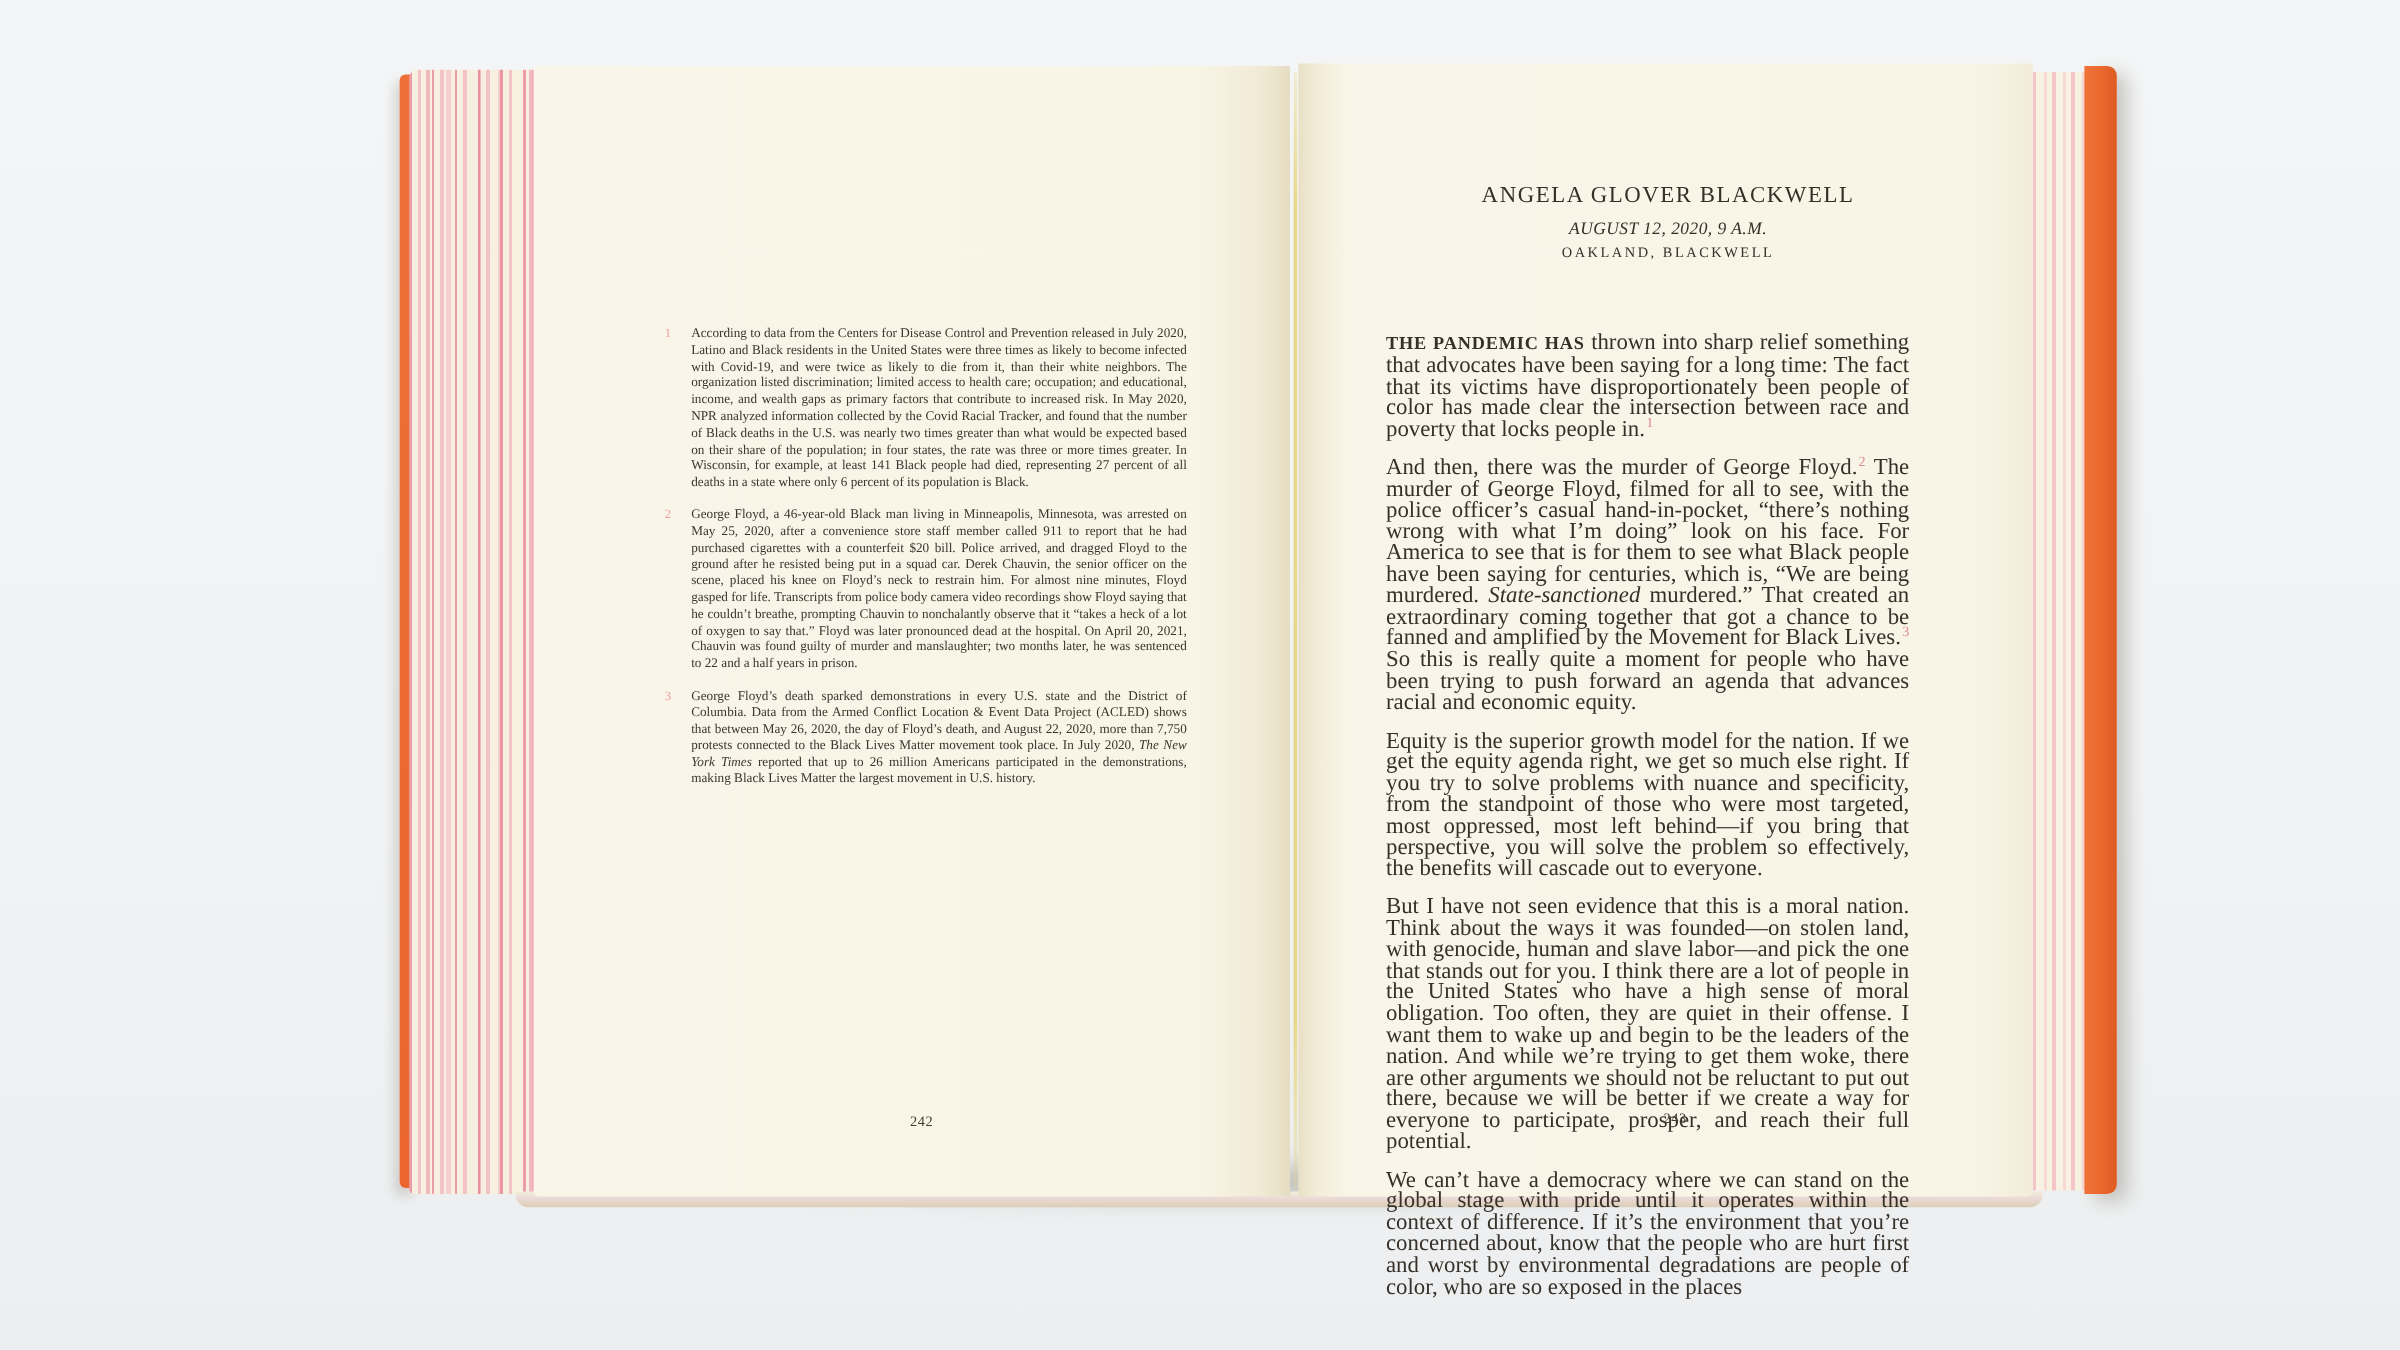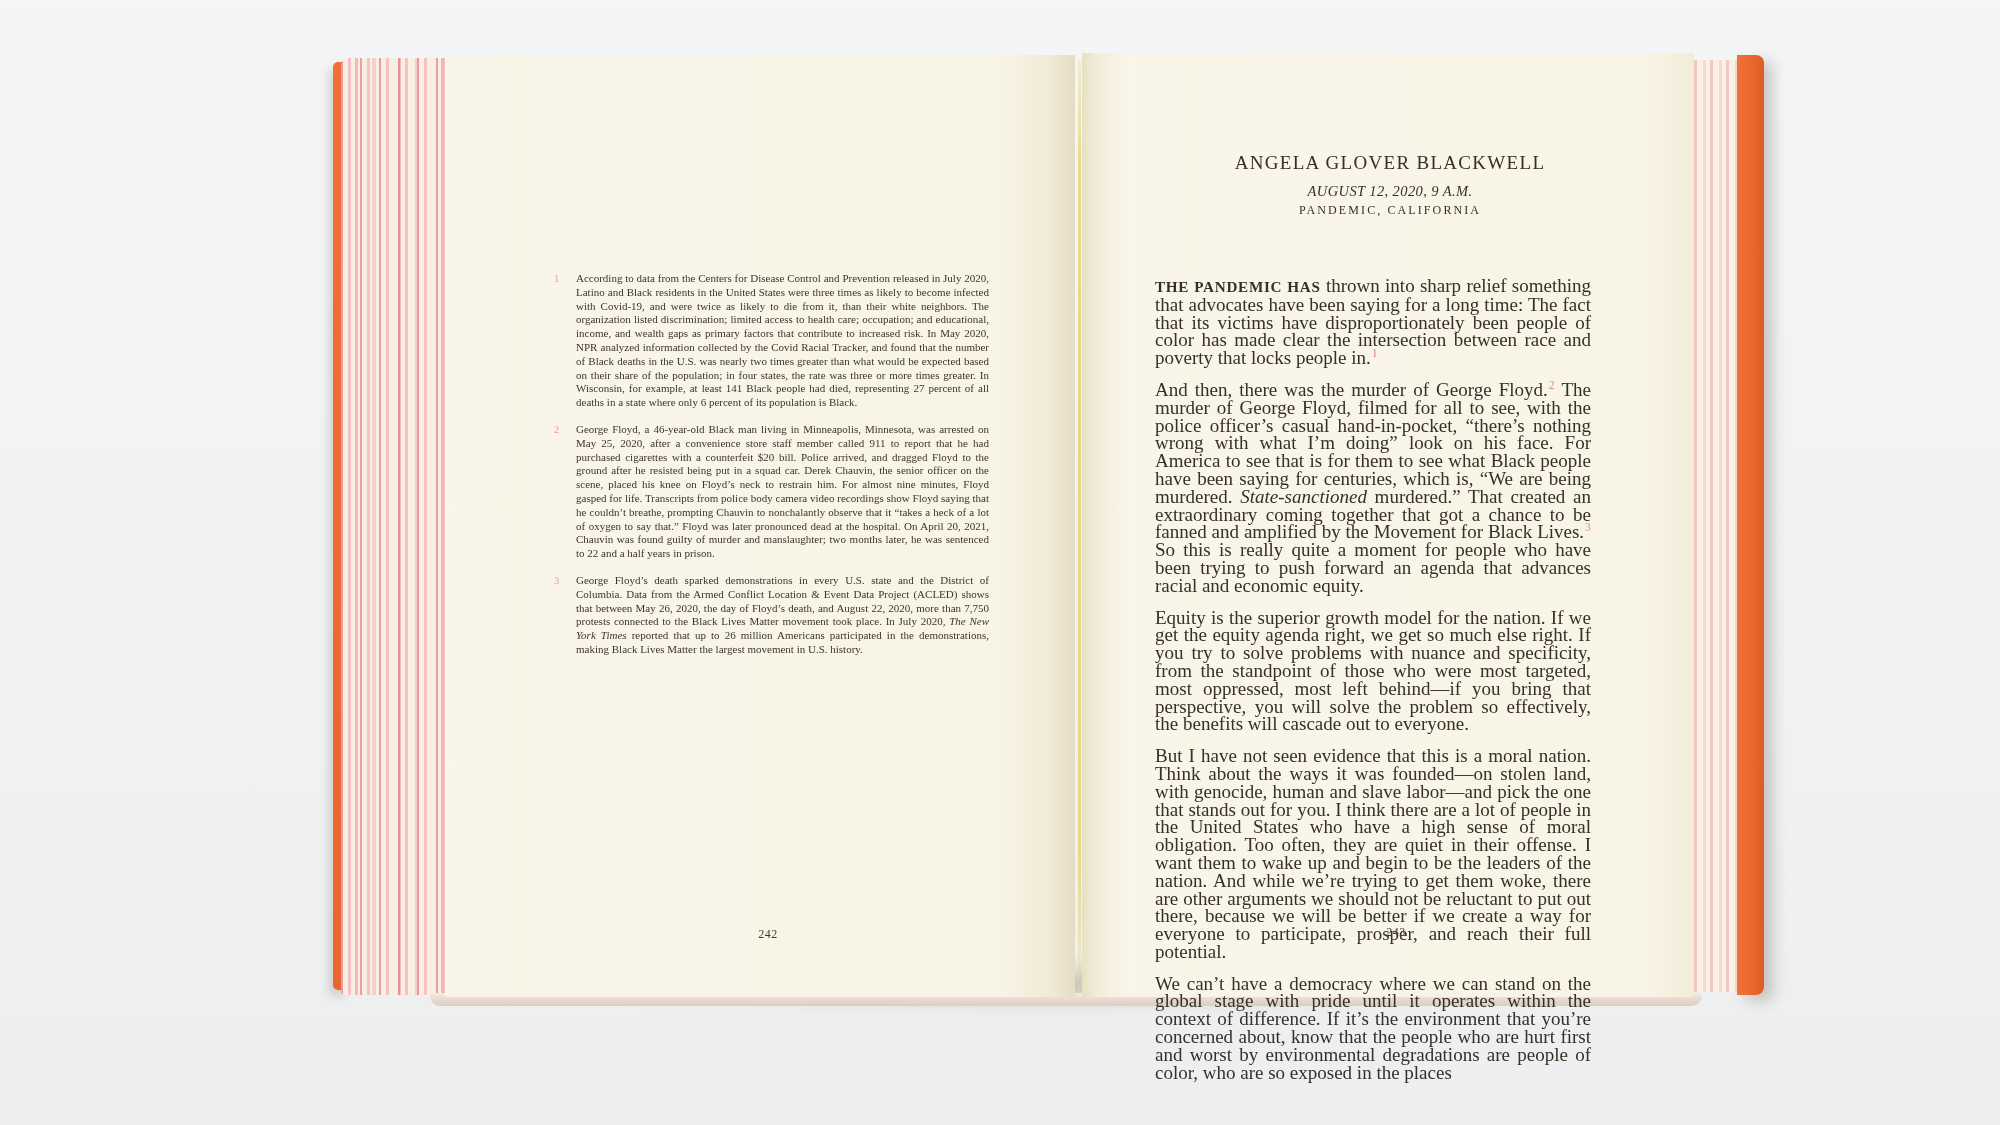--- a/index.html
+++ b/index.html
@@ -155,21 +155,21 @@
     <div class="pagenum pagenum-left">242</div>
   </div>
 
   <div class="gutter-line"></div>
 
   <div class="page page-right">
 
     <div class="chapter-head">
       <div class="chapter-title">ANGELA GLOVER BLACKWELL</div>
       <div class="chapter-dateline">AUGUST 12, 2020, 9 A.M.</div>
-      <div class="chapter-location">PANDEMIC, CALIFORNIA</div>
+      <div class="chapter-location">OAKLAND, BLACKWELL</div>
     </div>
 
     <div class="body-text">
       <p><span class="seg seg-lead">THE PANDEMIC HAS</span><span class="seg seg-normal"> thrown into sharp relief something that advocates have been saying for a long time: The fact that its victims have disproportionately been people of color has made clear the intersection between race and poverty that locks people in.</span><sup class="seg seg-sup">1</sup></p>
       <p><span class="seg seg-normal">And then, there was the murder of George Floyd.</span><sup class="seg seg-sup">2</sup><span class="seg seg-normal"> The murder of George Floyd, filmed for all to see, with the police officer’s casual hand-in-pocket, “there’s nothing wrong with what I’m doing” look on his face. For America to see that is for them to see what Black people have been saying for centuries, which is, “We are being murdered. </span><span class="seg seg-italic">State-sanctioned</span><span class="seg seg-normal"> murdered.” That created an extraordinary coming together that got a chance to be fanned and amplified by the Movement for Black Lives.</span><sup class="seg seg-sup">3</sup><span class="seg seg-normal"> So this is really quite a moment for people who have been trying to push forward an agenda that advances racial and economic equity.</span></p>
       <p><span class="seg seg-normal">Equity is the superior growth model for the nation. If we get the equity agenda right, we get so much else right. If you try to solve problems with nuance and specificity, from the standpoint of those who were most targeted, most oppressed, most left behind—if you bring that perspective, you will solve the problem so effectively, the benefits will cascade out to everyone.</span></p>
       <p><span class="seg seg-normal">But I have not seen evidence that this is a moral nation. Think about the ways it was founded—on stolen land, with genocide, human and slave labor—and pick the one that stands out for you. I think there are a lot of people in the United States who have a high sense of moral obligation. Too often, they are quiet in their offense. I want them to wake up and begin to be the leaders of the nation. And while we’re trying to get them woke, there are other arguments we should not be reluctant to put out there, because we will be better if we create a way for everyone to participate, prosper, and reach their full potential.</span></p>
       <p><span class="seg seg-normal">We can’t have a democracy where we can stand on the global stage with pride until it operates within the context of difference. If it’s the environment that you’re concerned about, know that the people who are hurt first and worst by environmental degradations are people of color, who are so exposed in the places</span></p>
     </div>
 

